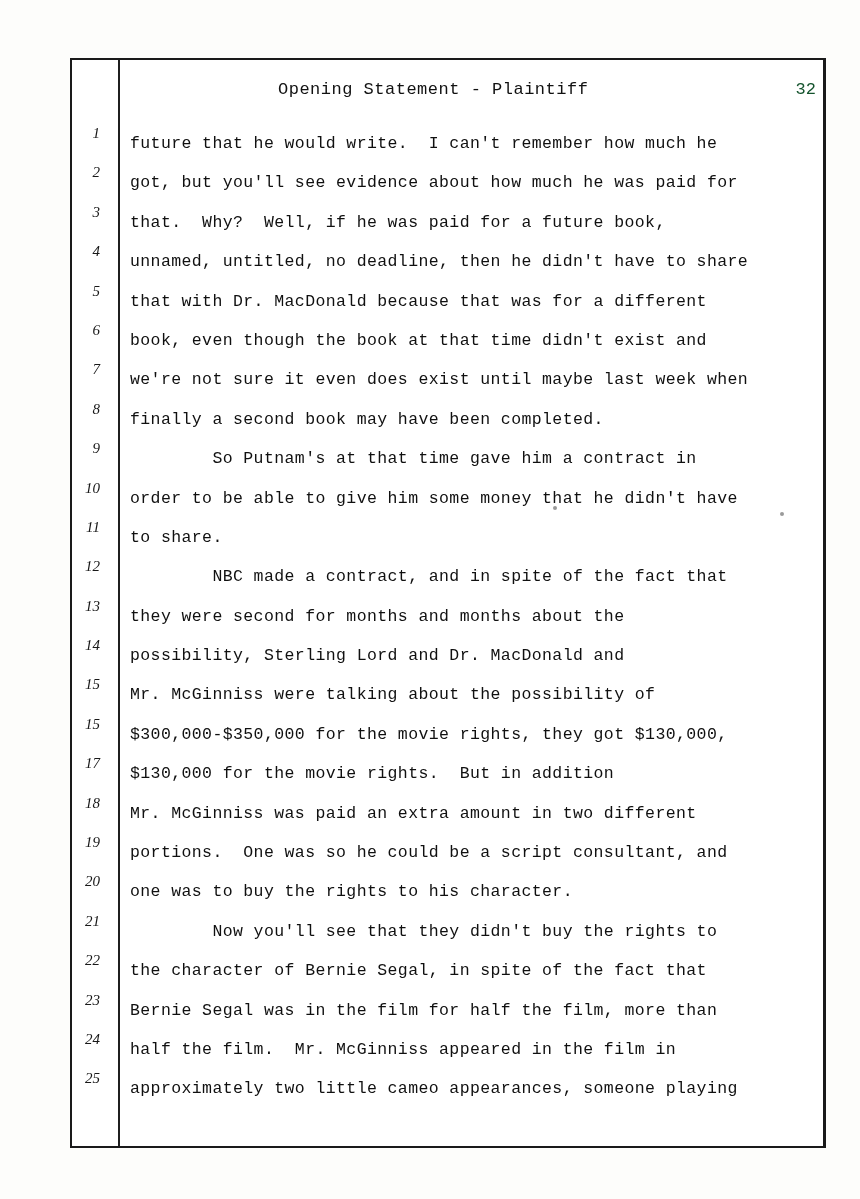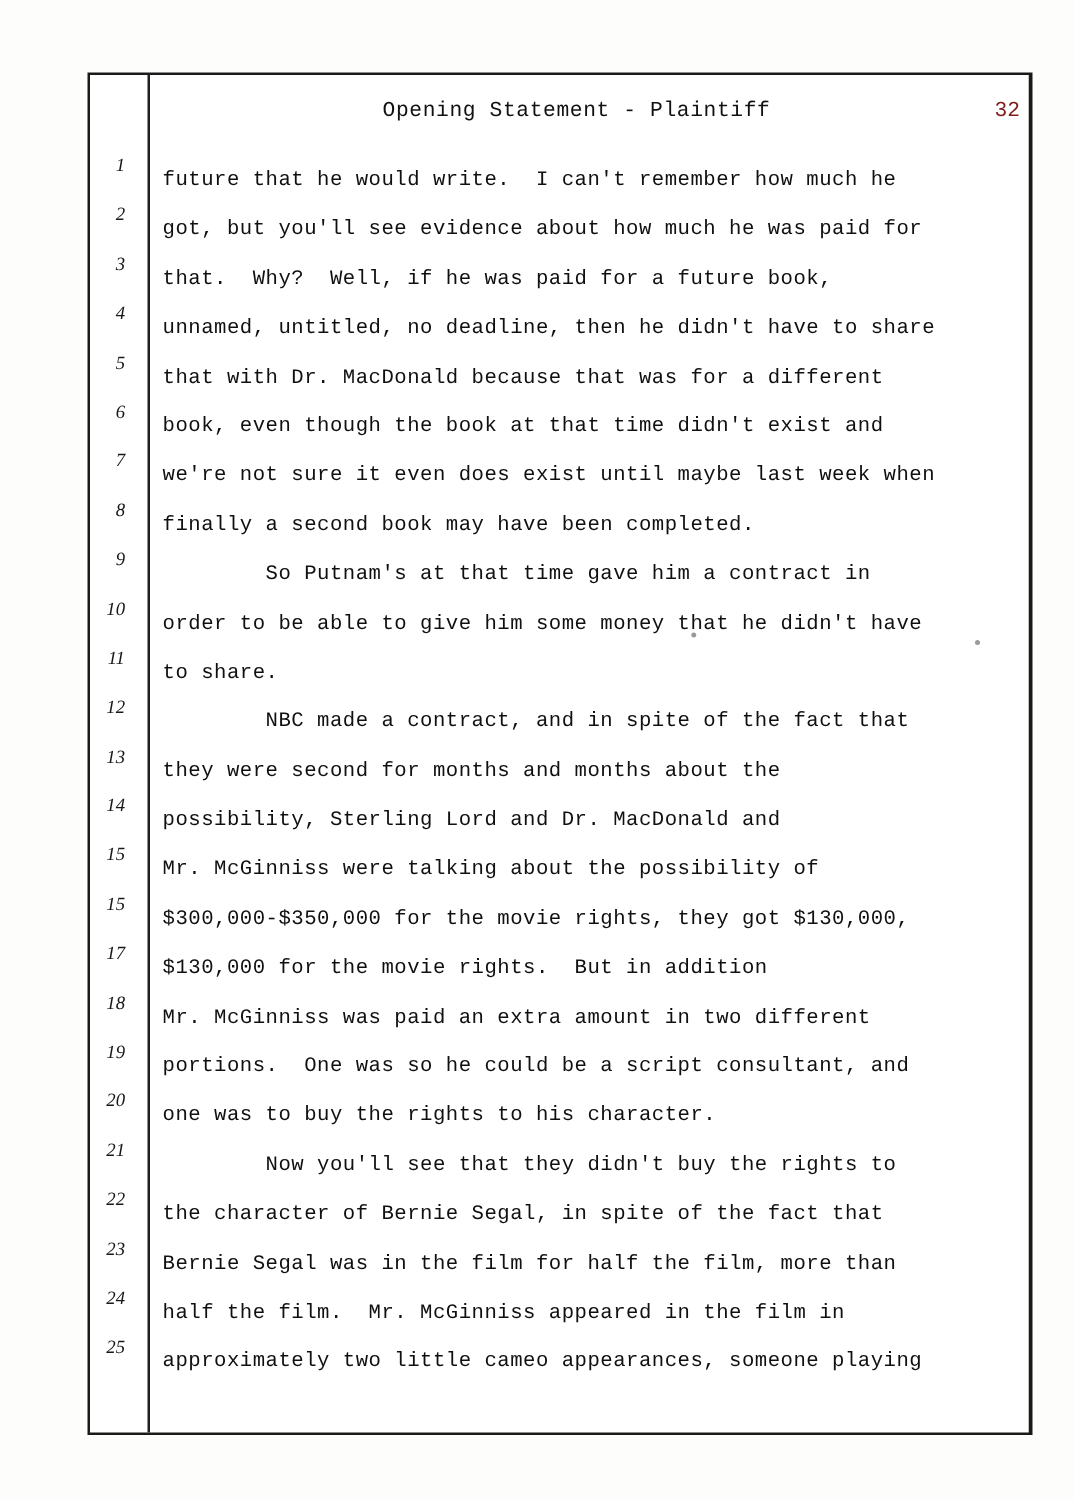--- a/index.html
+++ b/index.html
@@ -56,28 +56,27 @@
     height: 30px;
   }
   .header-title {
     position: absolute;
     left: 160px;
     top: 0;
     font-size: 17px;
     letter-spacing: 0.5px;
     white-space: nowrap;
     color: #111;
-    margin-left: 28px;
   }
   .header-page {
     position: absolute;
     right: 8px;
     top: 0;
     font-size: 17px;
-    color: #7f1d1d;
+    color: #14532d;
   }
 
   .body-lines {
     position: absolute;
     left: 0;
     top: 116px;
     width: 860px;
   }
 
   .line {

